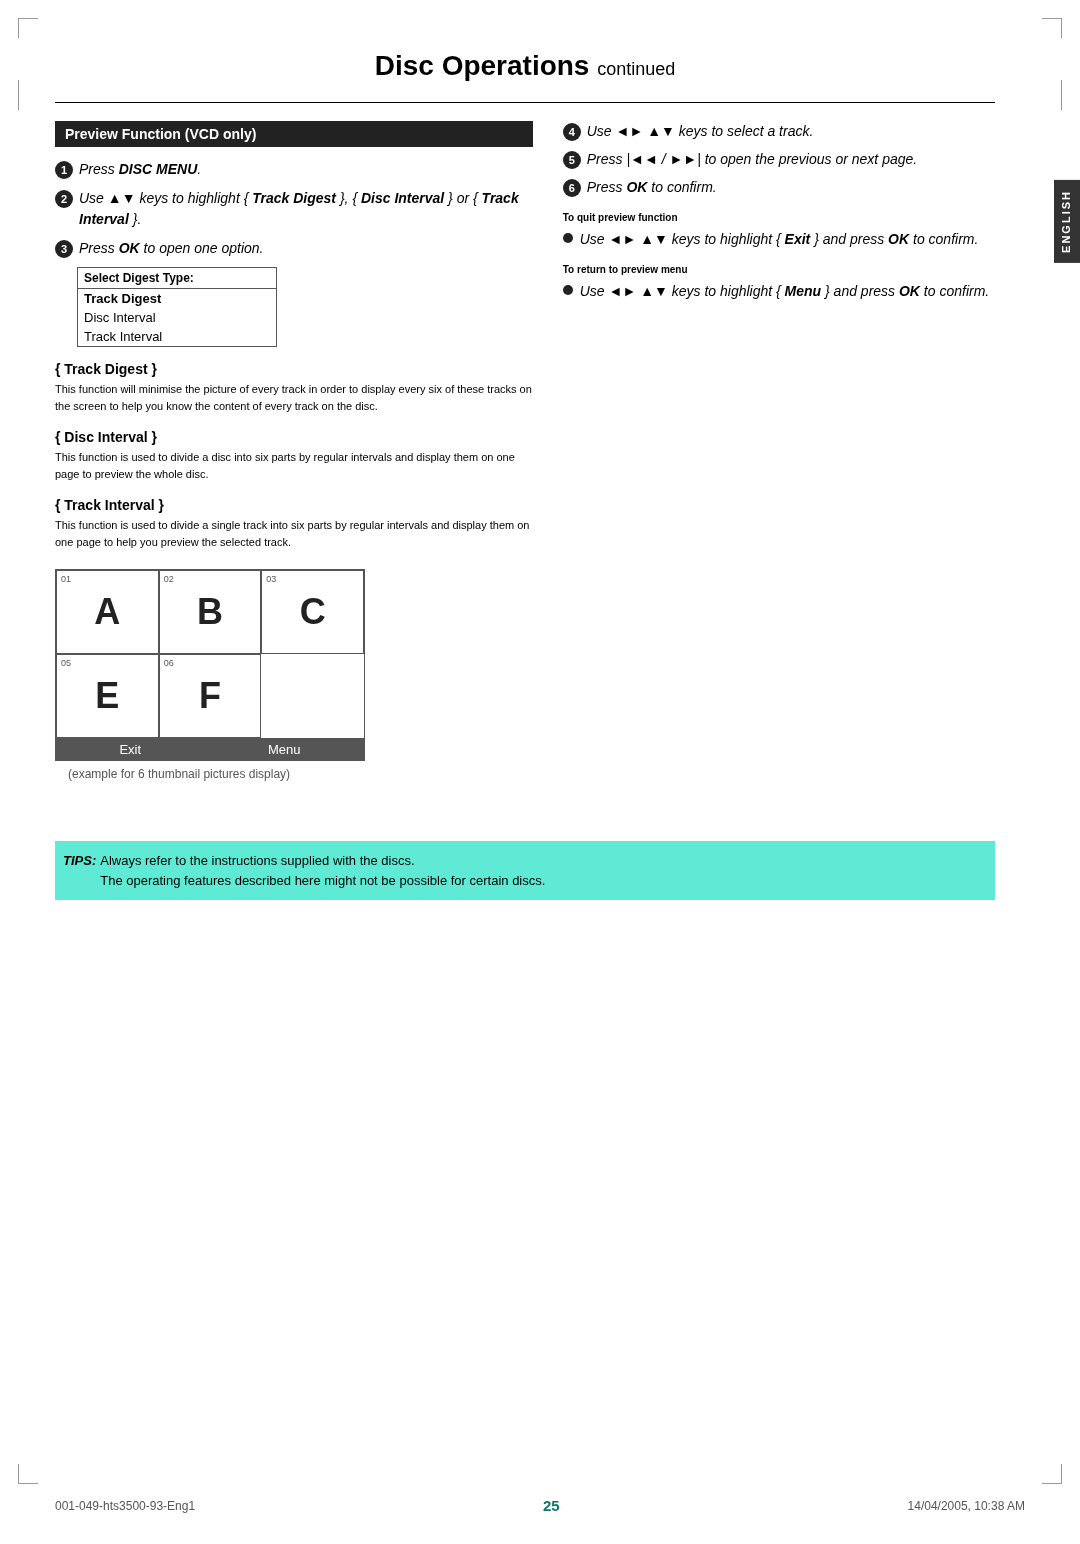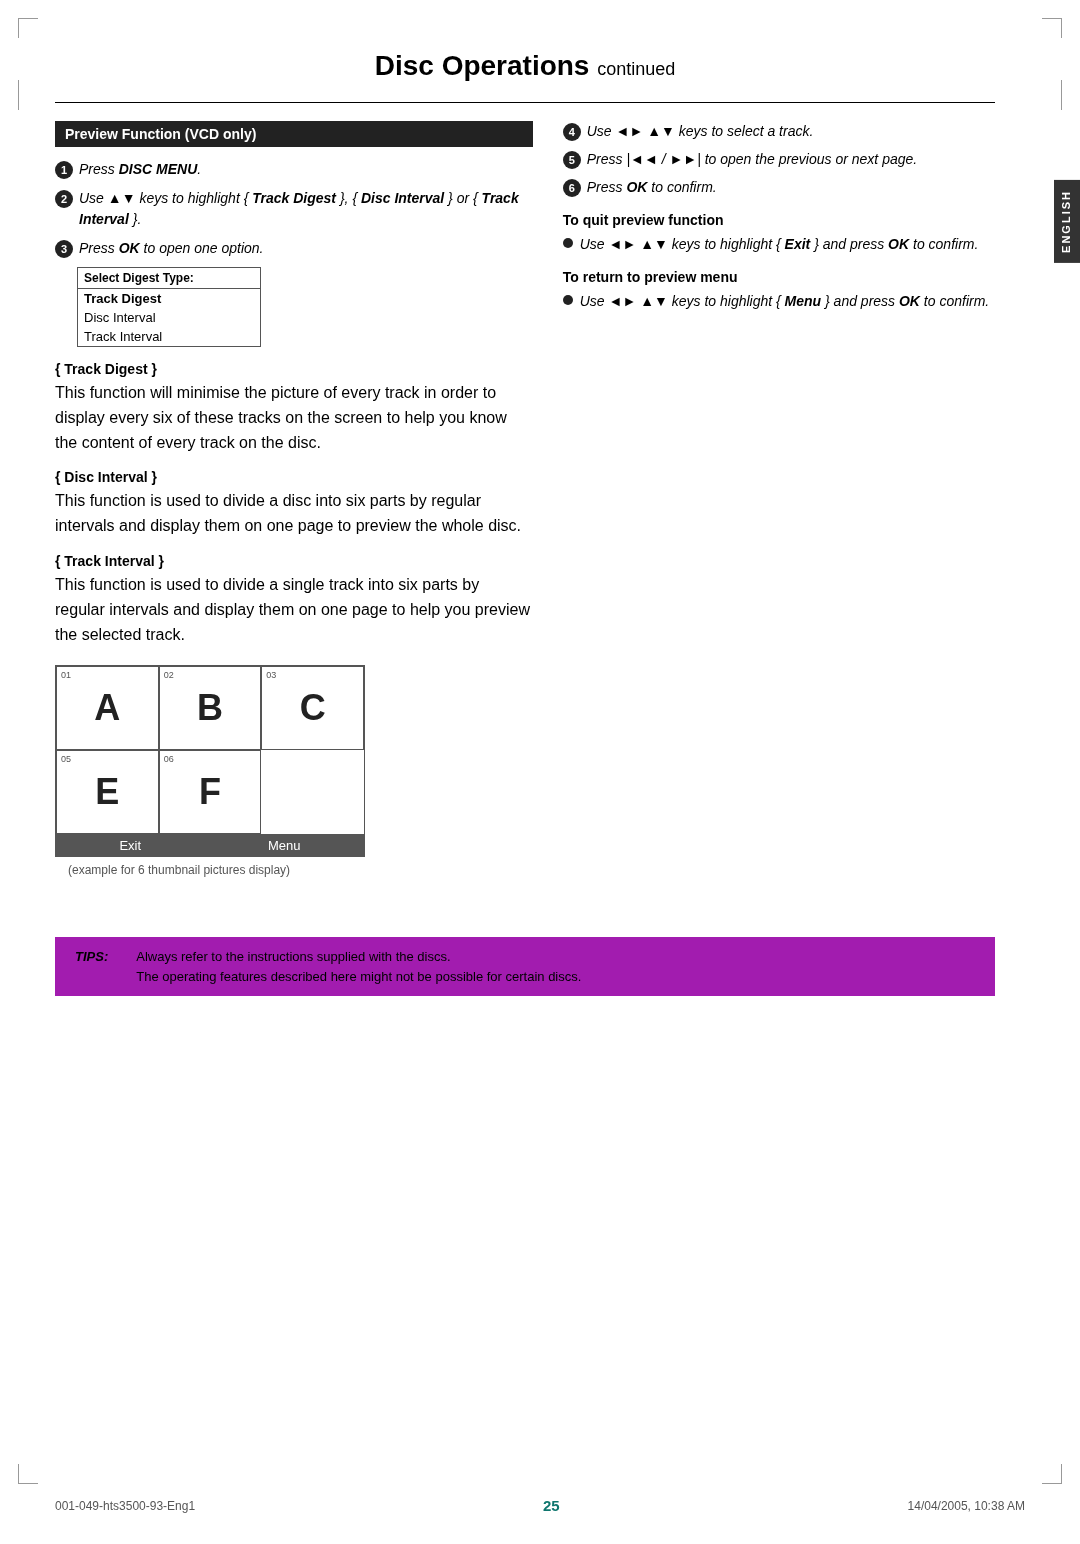--- a/index.html
+++ b/index.html
@@ -125,21 +125,21 @@
     }
     .step-text {
       flex: 1;
       font-style: italic;
     }
 
     
     .digest-box {
       border: 1px solid #555;
       margin: 8px 0 14px 22px;
-      width: 184px;
+      width: 200px;
     }
     .digest-box-header {
       background: #fff;
       font-size: 12px;
       font-weight: bold;
       padding: 3px 6px;
       border-bottom: 1px solid #555;
     }
     .digest-box-item {
       font-size: 13px;
@@ -151,21 +151,21 @@
     }
 
     
     .subsec-title {
       font-size: 14px;
       font-weight: bold;
       margin-top: 14px;
       margin-bottom: 4px;
     }
     .subsec-body {
-      font-size: 16px;
+      font-size: 11px;
       line-height: 1.55;
       margin-bottom: 6px;
     }
 
     
     .thumb-grid-wrapper {
       margin: 18px 0 6px 0;
       border: 1px solid #555;
       width: 310px;
     }
@@ -227,34 +227,34 @@
       width: 10px;
       height: 10px;
       background: #222;
       border-radius: 50%;
       margin-right: 7px;
       margin-top: 4px;
       flex-shrink: 0;
     }
 
     .to-section-title {
-      font-size: 14px;
+      font-size: 10px;
       font-weight: bold;
       margin-top: 14px;
       margin-bottom: 6px;
     }
 
     
     .tips-section {
       margin-top: 60px;
-      background: #a21caf;
-      padding: 10px 20px;
+      background: #5eead4;
+      padding: 10px 8px;
       display: flex;
       align-items: flex-start;
-      gap: 28px;
+      gap: 4px;
       font-size: 13px;
       line-height: 1.5;
     }
     .tips-label {
       font-weight: bold;
       font-style: italic;
       flex-shrink: 0;
       font-size: 13px;
     }
 

